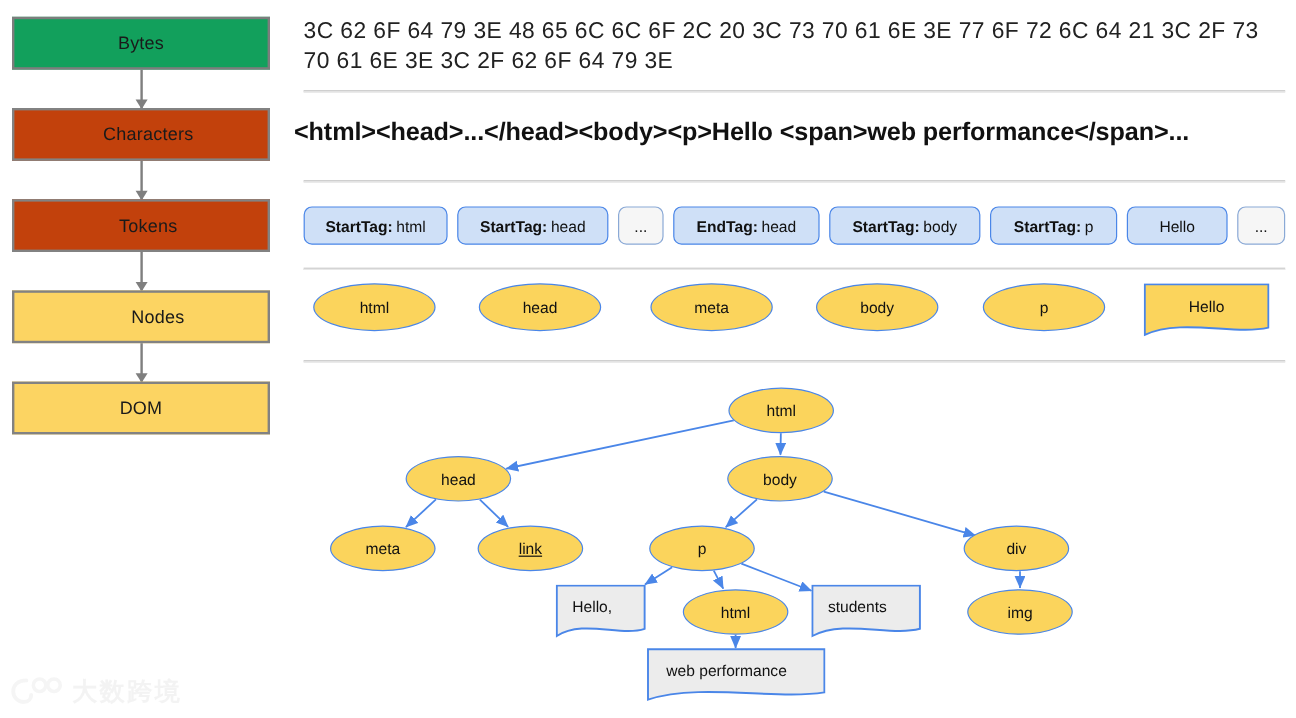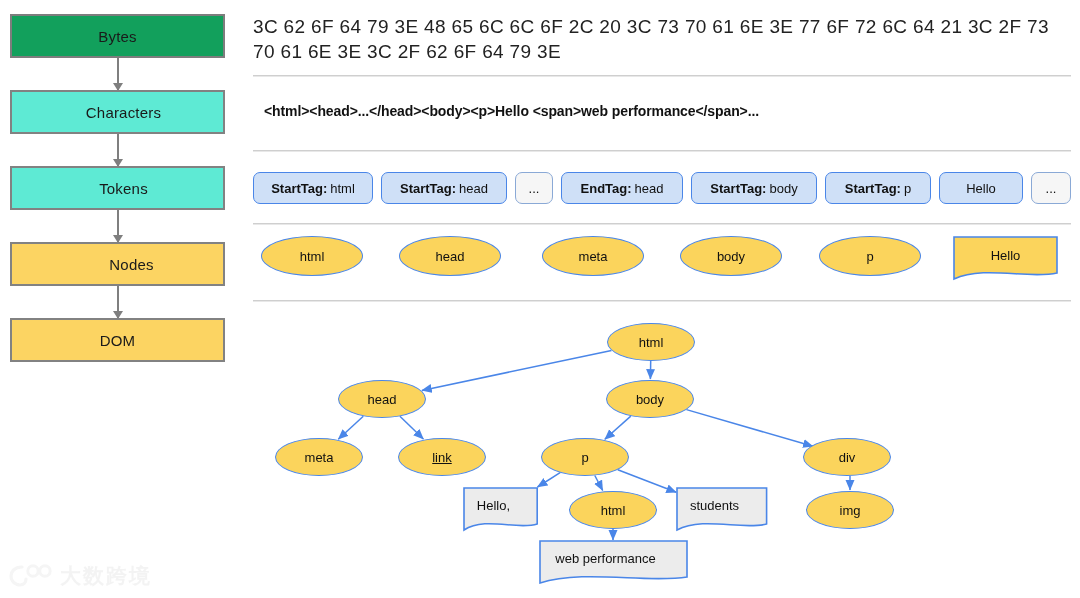--- a/index.html
+++ b/index.html
@@ -16,42 +16,42 @@
   .pipeline{position:absolute;left:0;top:0;width:245px;height:380px;}
   .stage-box{
     position:absolute;left:10px;width:215px;height:44px;
     border:2px solid #828282;
     box-sizing:border-box;
     display:flex;align-items:center;justify-content:center;
     font-size:15px;color:#1a1a1a;
     letter-spacing:.2px;
   }
   .stage-box.green{background:#12a05c;border-color:#7d7d7d;}
-  .stage-box.blue{background:#5eead4;padding-left:12px;}
+  .stage-box.blue{background:#c2410c;padding-left:12px;}
   .stage-box.yellow{background:#fcd462;}
   .arrow-v{position:absolute;left:117px;width:2px;background:#7f7f7f;}
   .arrow-v:after{
     content:"";position:absolute;left:-4px;bottom:-1px;
     border-left:5px solid transparent;border-right:5px solid transparent;
     border-top:8px solid #7f7f7f;
   }
 
   
   .rightcol{position:absolute;left:245px;top:0;width:835px;height:598px;}
   .divider{position:absolute;left:8px;width:818px;height:1px;background:#cfcfcf;
            border-bottom:1px solid #e8e8e8;}
 
   .bytes-text{
     position:absolute;left:8px;top:14px;width:812px;
     font-size:19px;line-height:25px;color:#222;
     letter-spacing:.35px;
   }
   .chars-text{
-    position:absolute;left:19px;top:100px;width:812px;
-    font-size:14px;font-weight:bold;color:#111;line-height:22px;
+    position:absolute;left:0;top:100px;width:812px;
+    font-size:21px;font-weight:bold;color:#111;line-height:22px;
     letter-spacing:-.1px;
   }
 
   
   .tokens-row{position:absolute;left:8px;top:172px;height:32px;}
   .chip{
     position:absolute;top:0;height:32px;box-sizing:border-box;
     border:1.6px solid #4a86e8;border-radius:7px;
     background:#cfe0f7;
     display:flex;align-items:center;justify-content:center;

